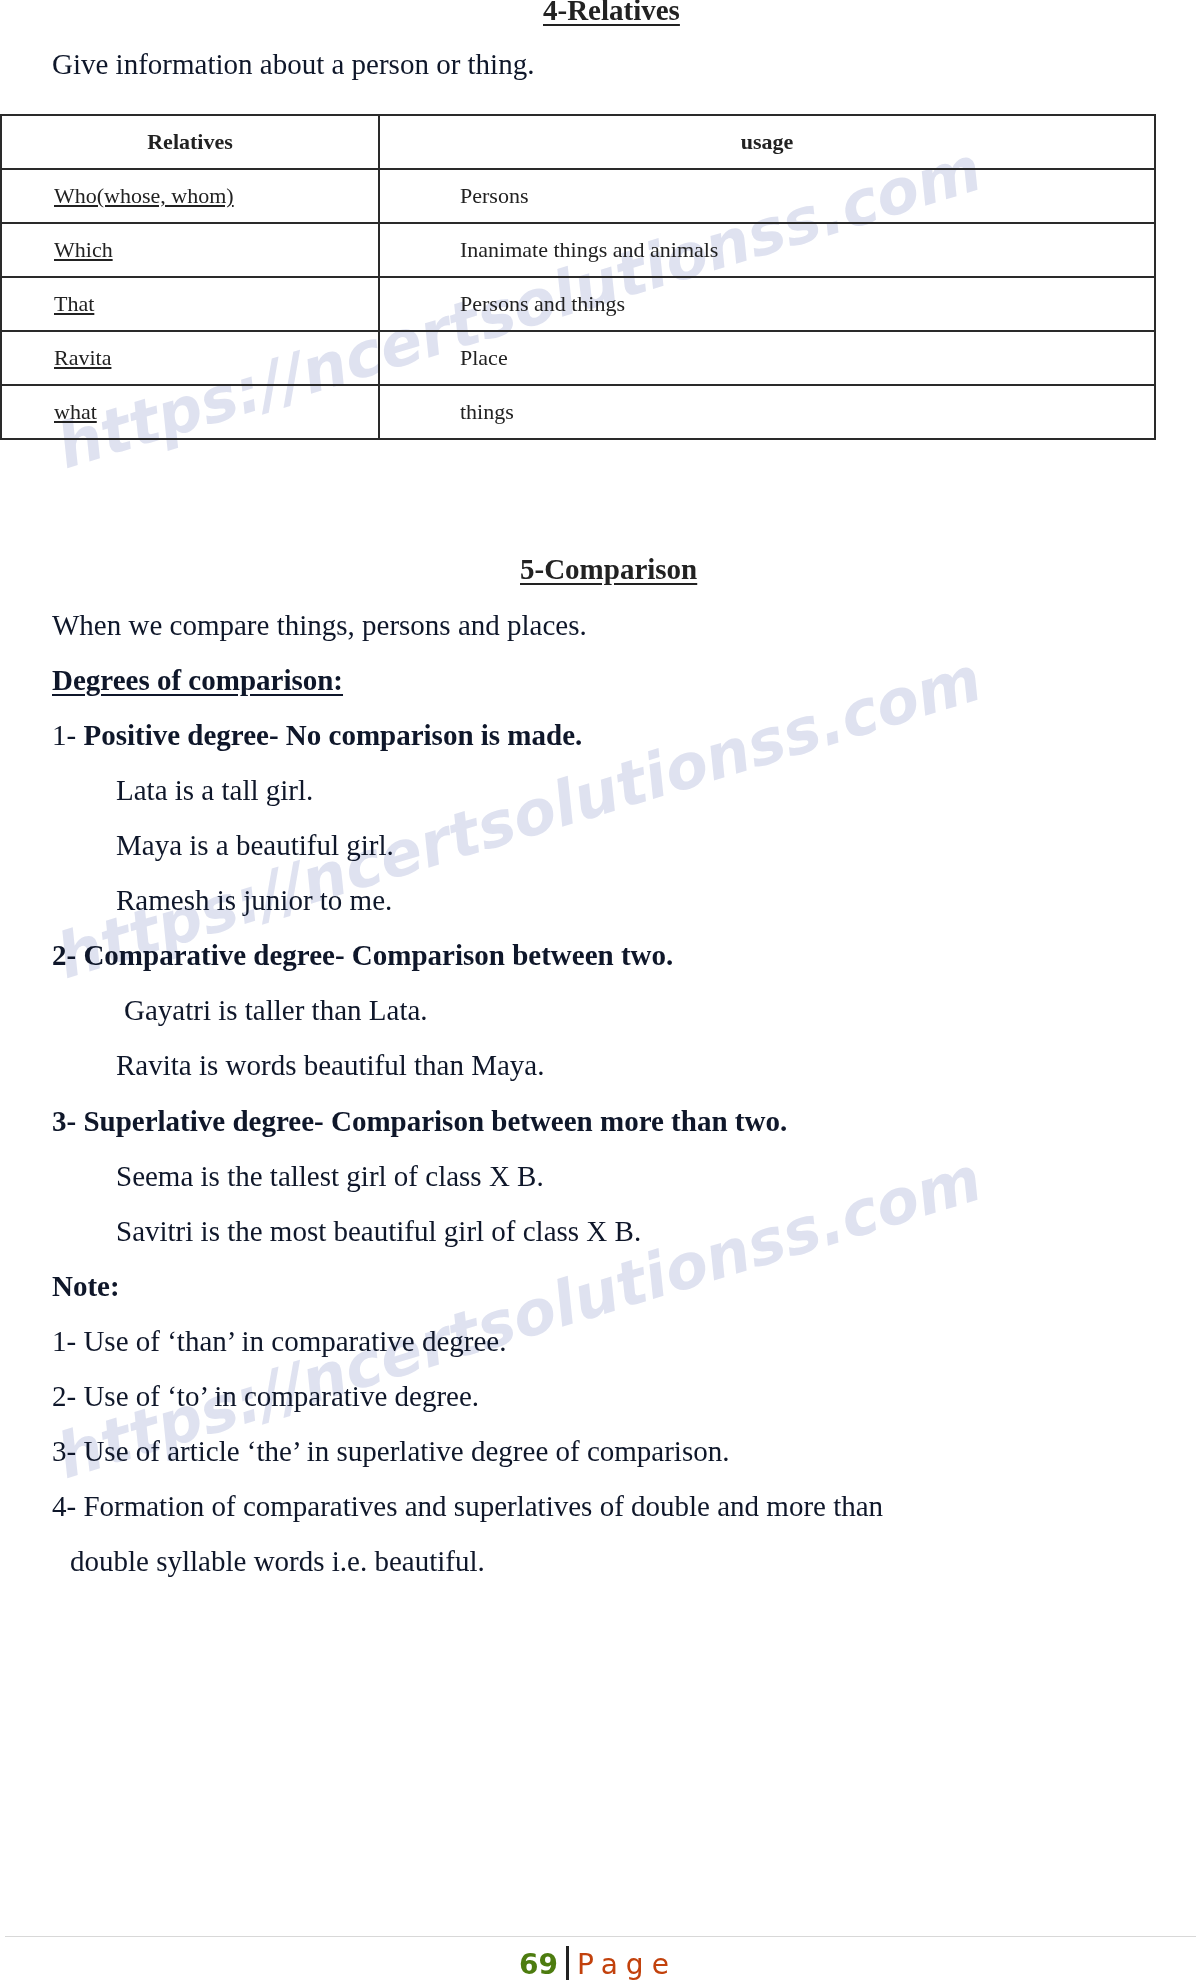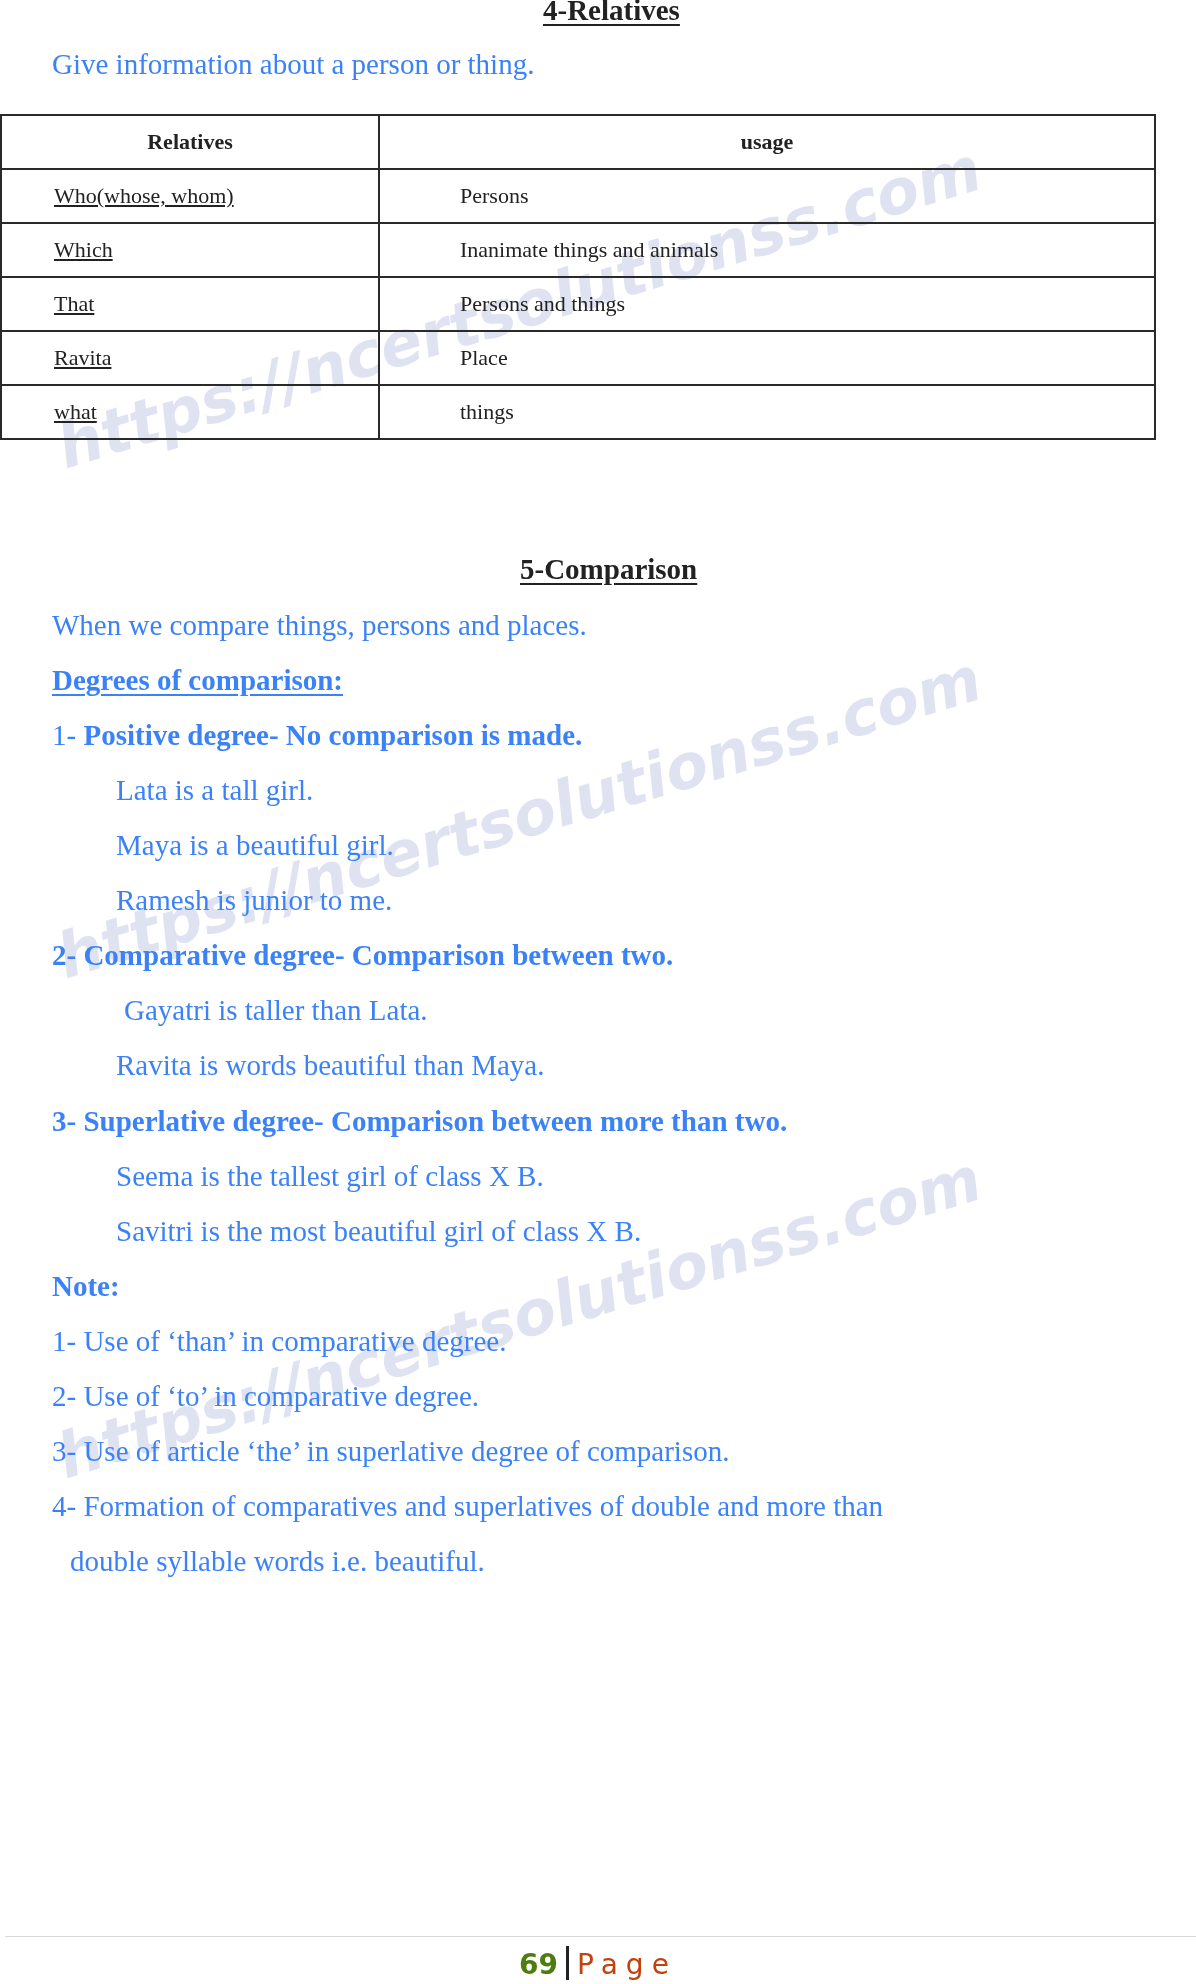--- a/index.html
+++ b/index.html
@@ -8,21 +8,21 @@
     font-family: "Liberation Serif", "DejaVu Serif", serif;
     color: #222222;
   }
   .page { position: absolute; left: 0; top: 0; width: 1196px; height: 1984px; }
 
   .heading {
     position: absolute; font-weight: bold; font-size: 29px;
     text-decoration: underline; text-decoration-thickness: 2px;
     text-underline-offset: 4px; color: #222;
   }
-  .text { position: absolute; font-size: 29px; white-space: nowrap; color: #3b82f6; }
+  .text { position: absolute; font-size: 29px; white-space: nowrap; color: #0f172a; }
   .bold { font-weight: bold; }
   .ul { text-decoration: underline; text-decoration-thickness: 2px; text-underline-offset: 4px; }
 
   table.rel {
     position: absolute; left: 0; top: 114px; width: 1156px;
     border-collapse: collapse; font-size: 22px;
   }
   table.rel th, table.rel td {
     border: 2px solid #2a2a2a; height: 52px; padding: 0; vertical-align: middle;
   }

